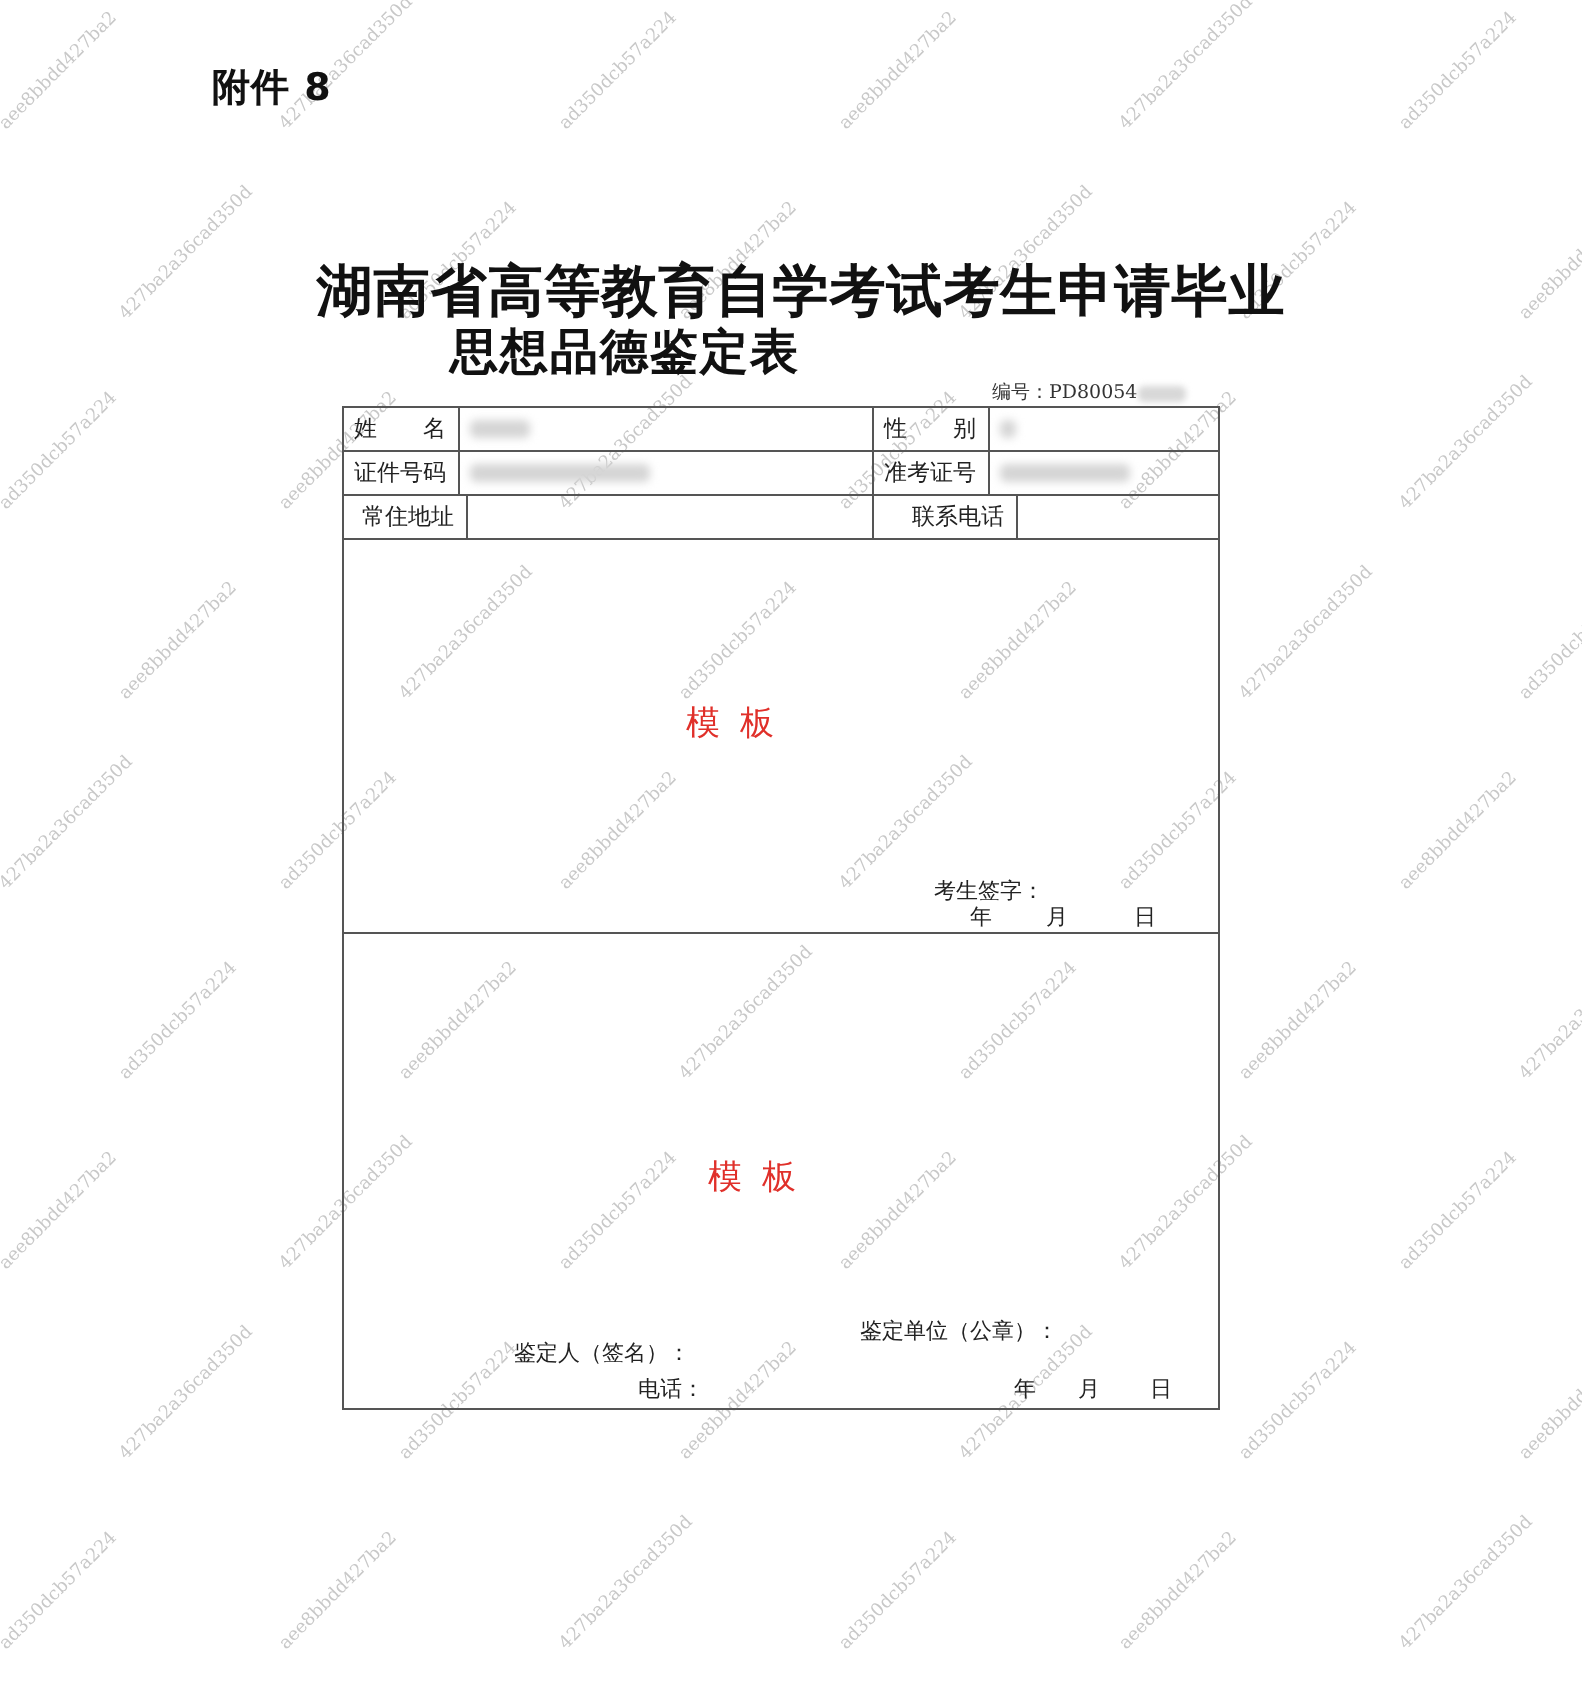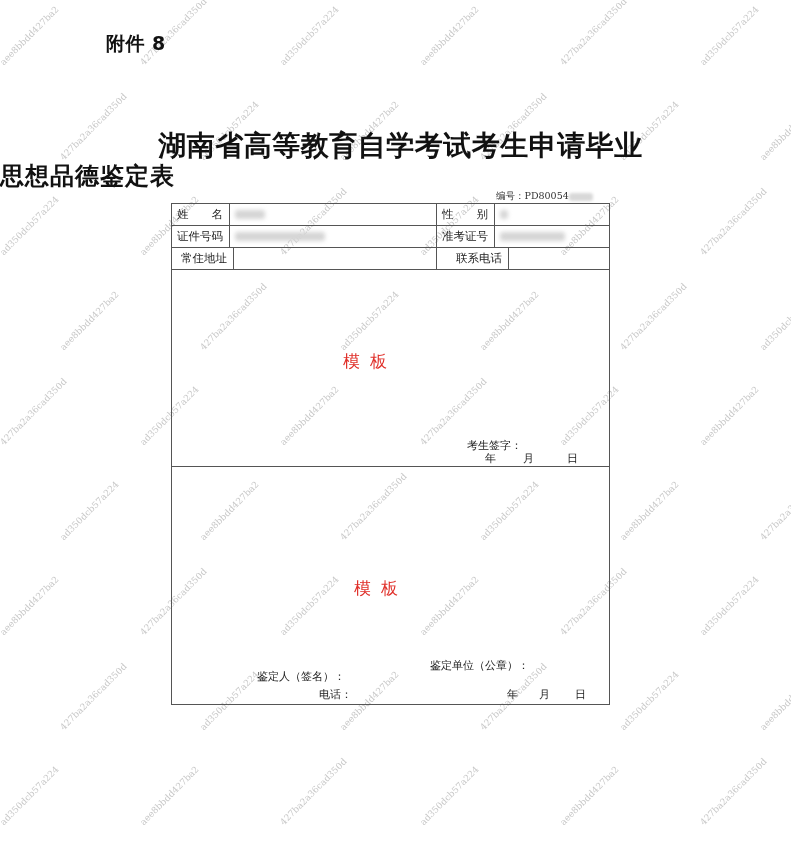--- a/index.html
+++ b/index.html
@@ -2,21 +2,21 @@
 <html><head>
 <meta charset="utf-8">
 <style>
   html, body { margin:0; padding:0; background:#ffffff; }
   body { width:791px; height:846px; position:relative; overflow:hidden;
          font-family:"DejaVu Serif","Liberation Serif",serif; color:#111; }
   .attach { position:absolute; left:106px; top:31px; font-size:19px; font-weight:bold;
             font-family:"DejaVu Sans","Liberation Sans",sans-serif; letter-spacing:0.5px; }
   .title1 { position:absolute; left:0; width:791px; top:127px; text-align:center;
             font-size:28px; font-weight:bold; letter-spacing:0.5px; padding-left:10px; box-sizing:border-box; }
-  .title2 { position:absolute; left:0; width:625px; top:160px; 
+  .title2 { position:absolute; left:0; width:625px; top:160px; text-align:center;
             font-size:24px; font-weight:bold; letter-spacing:1px; }
   .serial { position:absolute; left:496px; top:190px; font-size:9.5px; color:#333; }
   .serial .blur { display:inline-block; width:24px; height:8px; background:#d8d8d8; filter:blur(1.5px); vertical-align:middle; }
   .form { position:absolute; left:171px; top:203px; width:439px; height:502px;
           border:1px solid #555; box-sizing:border-box; }
   .row { position:absolute; left:0; width:100%; border-bottom:1px solid #555; box-sizing:border-box; }
   .cell { position:absolute; top:0; height:100%; box-sizing:border-box; font-size:11.5px;
           display:flex; align-items:center; padding-left:5px; color:#222; }
   .vline { border-right:1px solid #555; }
   .blur { background:#d5d5d5; filter:blur(2px); height:9px; border-radius:3px; }

